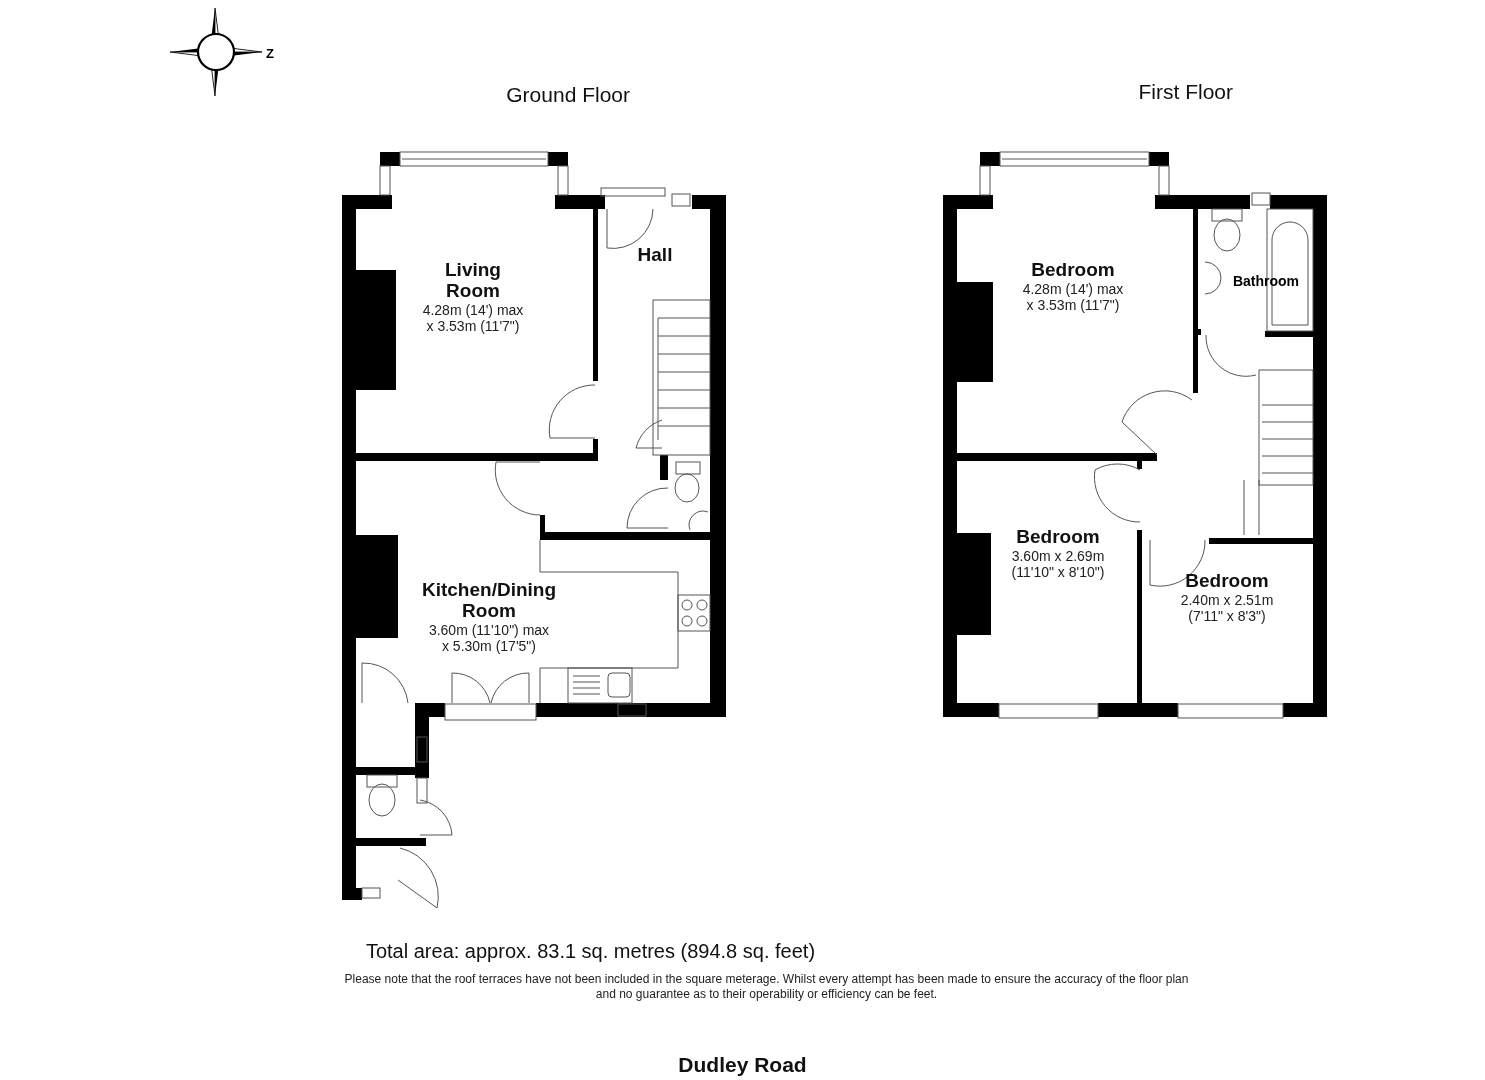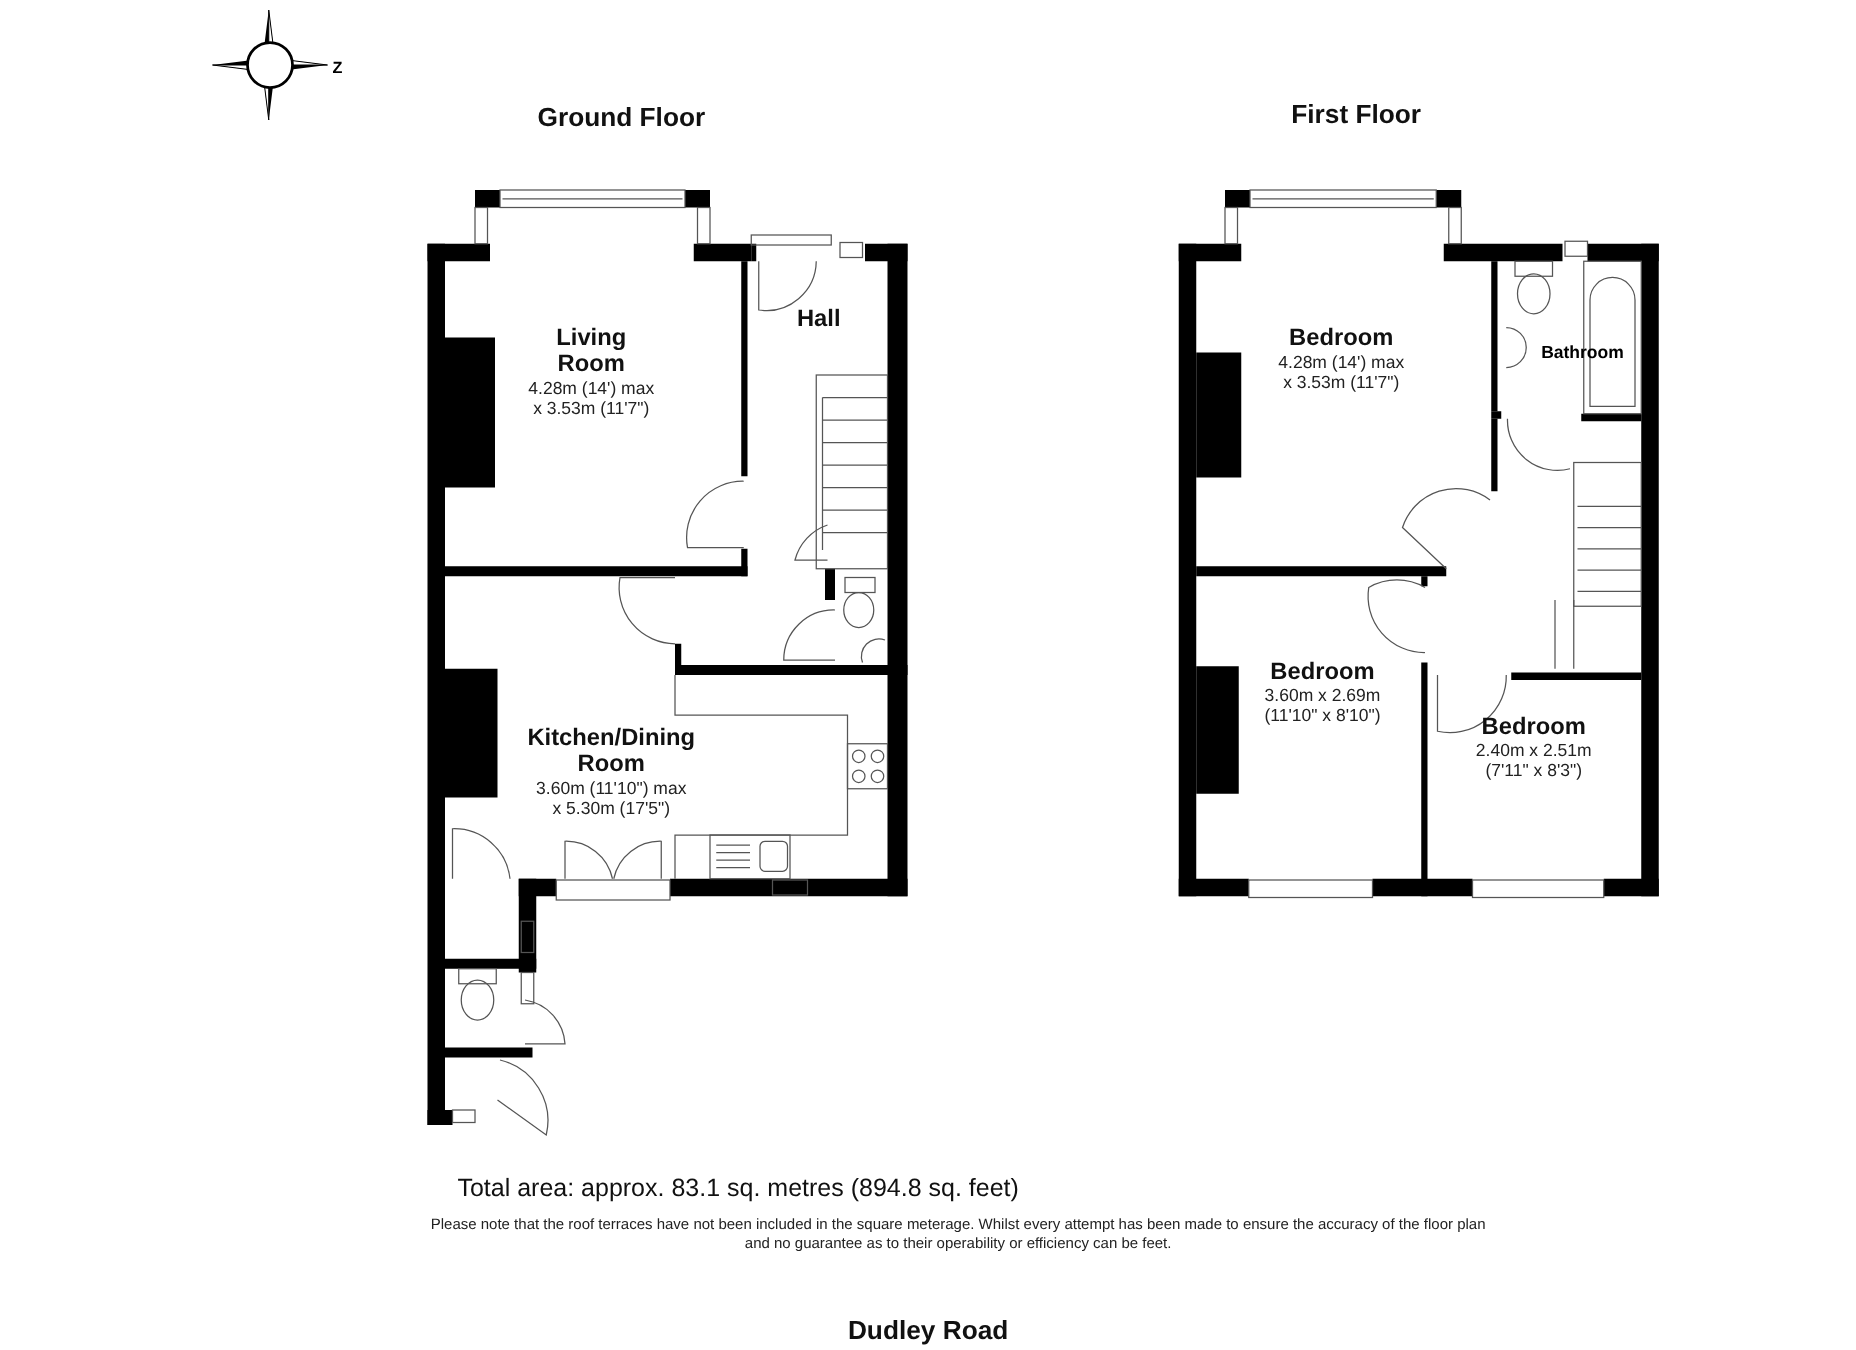--- a/index.html
+++ b/index.html
@@ -1,18 +1,18 @@
 <!DOCTYPE html>
 <html><head>
 <meta charset="utf-8">
 <style>
   html, body { margin:0; padding:0; background:#ffffff; }
   body { width:1485px; height:1080px; position:relative; overflow:hidden; font-family:"Liberation Sans", sans-serif; color:#111; }
   .abs { position:absolute; }
-  .floor-title { position:absolute; font-weight:bold; font-size:21px; text-align:left; }
+  .floor-title { position:absolute; font-weight:normal; font-size:21px; text-align:right; }
   svg text { font-family:"Liberation Sans", sans-serif; }
   .room-name { font-weight:bold; font-size:19px; fill:#111; text-anchor:middle; }
   .room-dim { font-size:14px; fill:#222; text-anchor:middle; }
   .total { position:absolute; left:0; width:1181px; top:940px; text-align:center; font-size:20px; }
   .disclaimer { position:absolute; left:0; width:1485px; top:972px; text-align:center; font-size:12px; line-height:15px; color:#222;padding-left:24px; }
   .road { position:absolute; left:0; width:1485px; top:1053px; text-align:center; font-size:21px; font-weight:bold; }
 </style>
 </head>
 <body>
 

